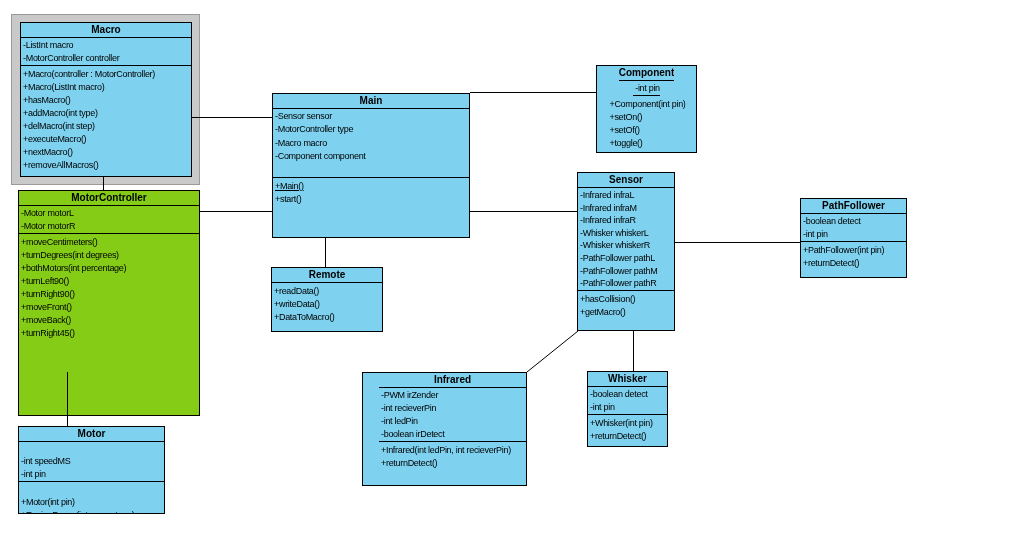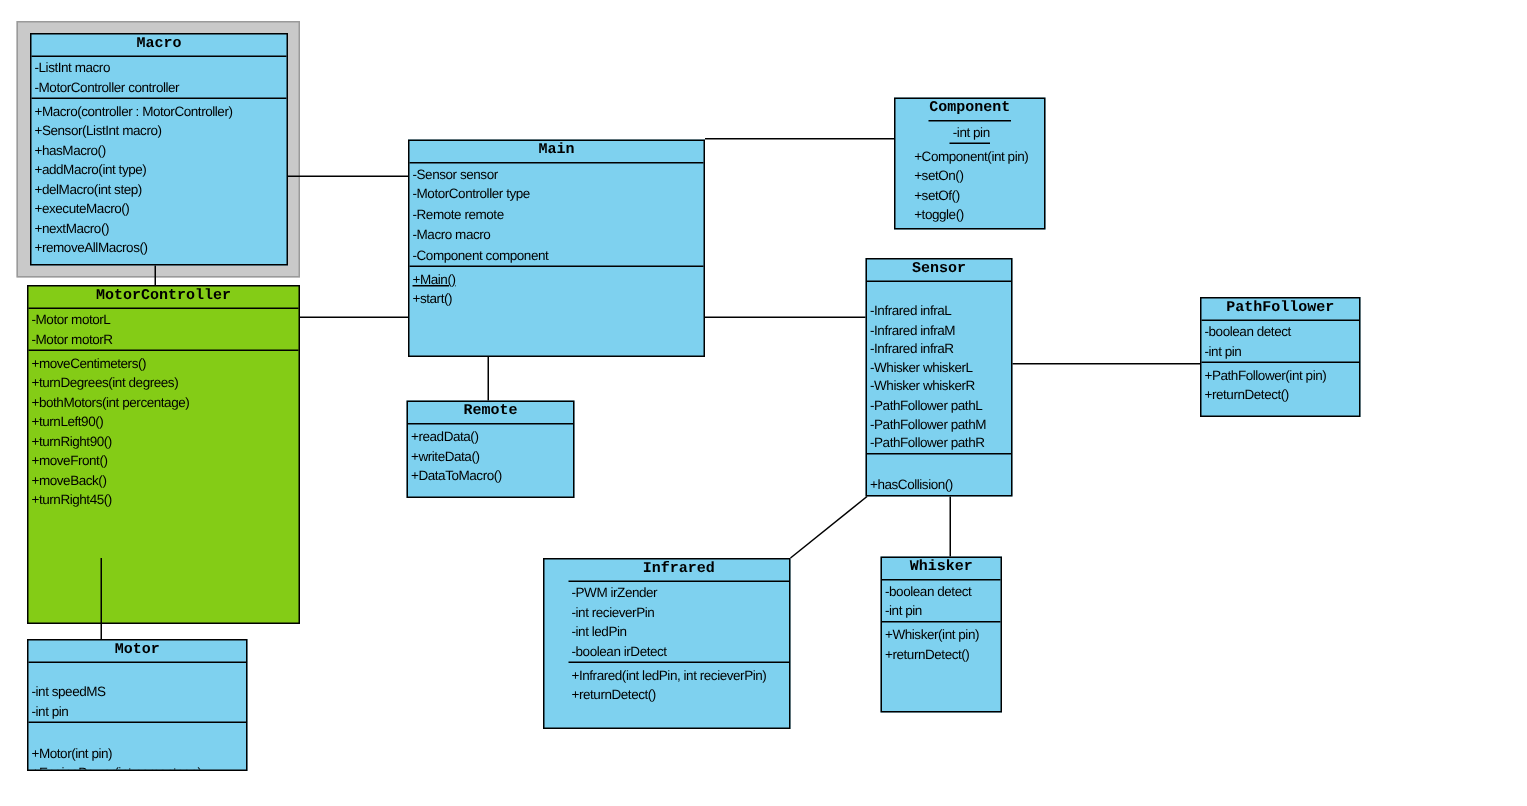--- a/index.html
+++ b/index.html
@@ -12,21 +12,21 @@
     position:absolute; background:#c9c9c9; border:1px solid #9a9a9a;
     box-sizing:border-box;
   }
   .cls {
     position:absolute; background:#7ed1ef; border:1px solid #000;
     box-sizing:border-box; display:flex; flex-direction:column;
   }
   .cls .title {
     flex:0 0 auto; height:15px; line-height:14px; border-bottom:1px solid #000;
     font-size:10px; font-weight:bold; text-align:center; white-space:nowrap;
-    box-sizing:border-box; overflow:hidden;font-family:Liberation Mono, monospace;
+    box-sizing:border-box; overflow:hidden;
   }
   .cls .attrs {
     flex:0 0 auto; border-bottom:1px solid #000; box-sizing:border-box;
     padding-top:1px; overflow:hidden;
   }
   .cls .methods { flex:1 1 auto; padding-top:2px; overflow:hidden; }
   .row {
     font-size:9px; line-height:13px; letter-spacing:-0.3px;
     white-space:nowrap; padding-left:2px;
   }
@@ -43,21 +43,21 @@
   <div class="sel-frame" style="left: 11px; top: 14px; width: 189px; height: 171px; background: rgb(201, 201, 201);"></div>
 
   <div class="cls cls-macro" style="left: 20px; top: 22px; width: 172px; height: 155px; background: rgb(126, 209, 239); border-color: rgb(0, 0, 0);">
     <div class="title">Macro</div>
     <div class="attrs" style="height:28px">
         <div class="row">-ListInt macro</div>
         <div class="row">-MotorController controller</div>
       </div>
     <div class="methods">
         <div class="row">+Macro(controller : MotorController)</div>
-        <div class="row">+Sensor(ListInt macro)</div>
+        <div class="row">+Macro(ListInt macro)</div>
         <div class="row">+hasMacro()</div>
         <div class="row">+addMacro(int type)</div>
         <div class="row">+delMacro(int step)</div>
         <div class="row">+executeMacro()</div>
         <div class="row">+nextMacro()</div>
         <div class="row">+removeAllMacros()</div>
       </div>
   </div>
 
   <div class="cls cls-motorcontroller" style="left: 18px; top: 190px; width: 182px; height: 226px; background: #84cc16; border-color: rgb(0, 0, 0); justify-content: center;">
@@ -88,21 +88,20 @@
         <div class="row">+Motor(int pin)</div>
         <div class="row">+EnginePower(int percentage)</div>
       </div>
   </div>
 
   <div class="cls cls-main" style="left: 272px; top: 93px; width: 198px; height: 145px; background: rgb(126, 209, 239); border-color: rgb(0, 0, 0);">
     <div class="title">Main</div>
     <div class="attrs" style="height:69px">
         <div class="row">-Sensor sensor</div>
         <div class="row">-MotorController type</div>
-        <div class="row">-Remote remote</div>
         <div class="row">-Macro macro</div>
         <div class="row">-Component component</div>
       </div>
     <div class="methods">
         <div class="row" style="text-decoration: underline;">+Main()</div>
         <div class="row">+start()</div>
       </div>
   </div>
 
   <div class="cls cls-remote" style="left: 271px; top: 267px; width: 112px; height: 65px; background: rgb(126, 209, 239); border-color: rgb(0, 0, 0);">
@@ -120,21 +119,21 @@
         <div class="row">-int pin</div>
       </div>
     <div class="methods">
         <div class="row">+Component(int pin)</div>
         <div class="row">+setOn()</div>
         <div class="row">+setOf()</div>
         <div class="row">+toggle()</div>
       </div>
   </div>
 
-  <div class="cls cls-sensor" style="left: 577px; top: 172px; width: 98px; height: 159px; background: rgb(126, 209, 239); border-color: rgb(0, 0, 0); gap: 12px;">
+  <div class="cls cls-sensor" style="left: 577px; top: 172px; width: 98px; height: 159px; background: rgb(126, 209, 239); border-color: rgb(0, 0, 0);">
     <div class="title">Sensor</div>
     <div class="attrs" style="height:103px">
         <div class="row">-Infrared infraL</div>
         <div class="row">-Infrared infraM</div>
         <div class="row">-Infrared infraR</div>
         <div class="row">-Whisker whiskerL</div>
         <div class="row">-Whisker whiskerR</div>
         <div class="row">-PathFollower pathL</div>
         <div class="row">-PathFollower pathM</div>
         <div class="row">-PathFollower pathR</div>
@@ -164,21 +163,21 @@
         <div class="row">-int recieverPin</div>
         <div class="row">-int ledPin</div>
         <div class="row">-boolean irDetect</div>
       </div>
     <div class="methods">
         <div class="row">+Infrared(int ledPin, int recieverPin)</div>
         <div class="row">+returnDetect()</div>
       </div>
   </div>
 
-  <div class="cls cls-whisker" style="left: 587px; top: 371px; width: 81px; height: 104px; background: rgb(126, 209, 239); border-color: rgb(0, 0, 0); justify-content: center;">
+  <div class="cls cls-whisker" style="left: 587px; top: 371px; width: 81px; height: 76px; background: rgb(126, 209, 239); border-color: rgb(0, 0, 0); justify-content: center;">
     <div class="title">Whisker</div>
     <div class="attrs" style="height:28px">
         <div class="row">-boolean detect</div>
         <div class="row">-int pin</div>
       </div>
     <div class="methods">
         <div class="row">+Whisker(int pin)</div>
         <div class="row">+returnDetect()</div>
       </div>
   </div>

